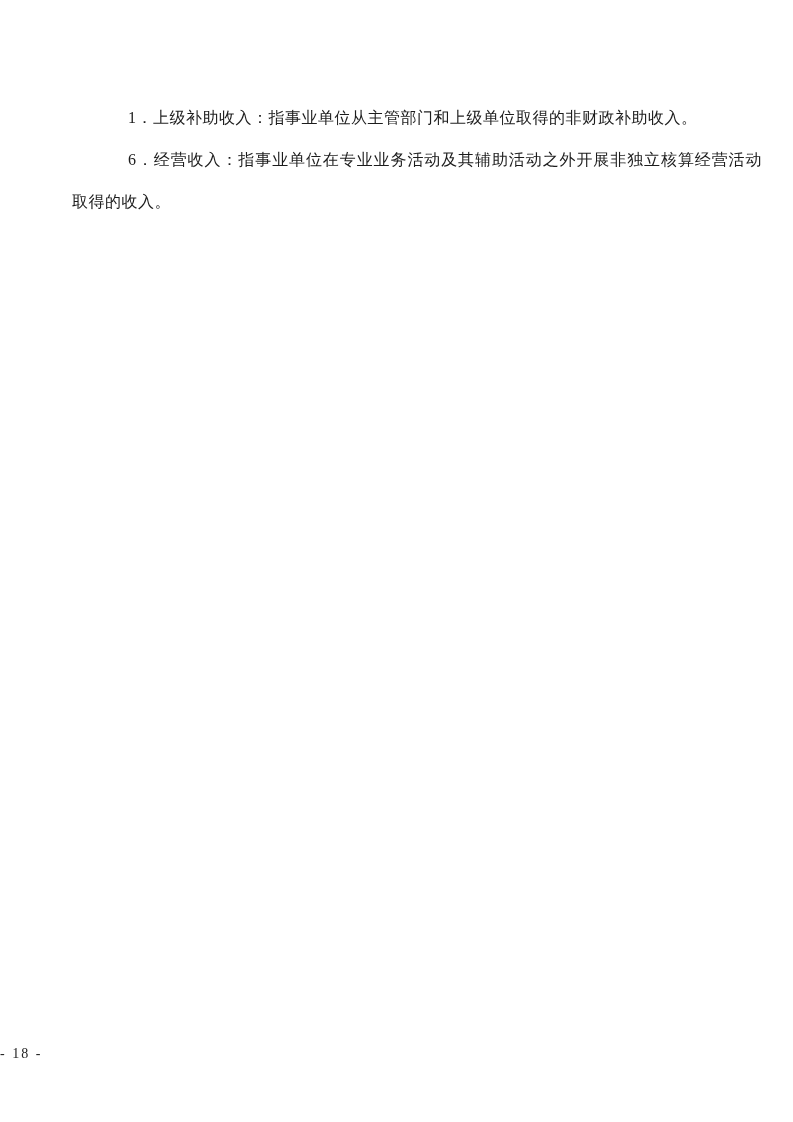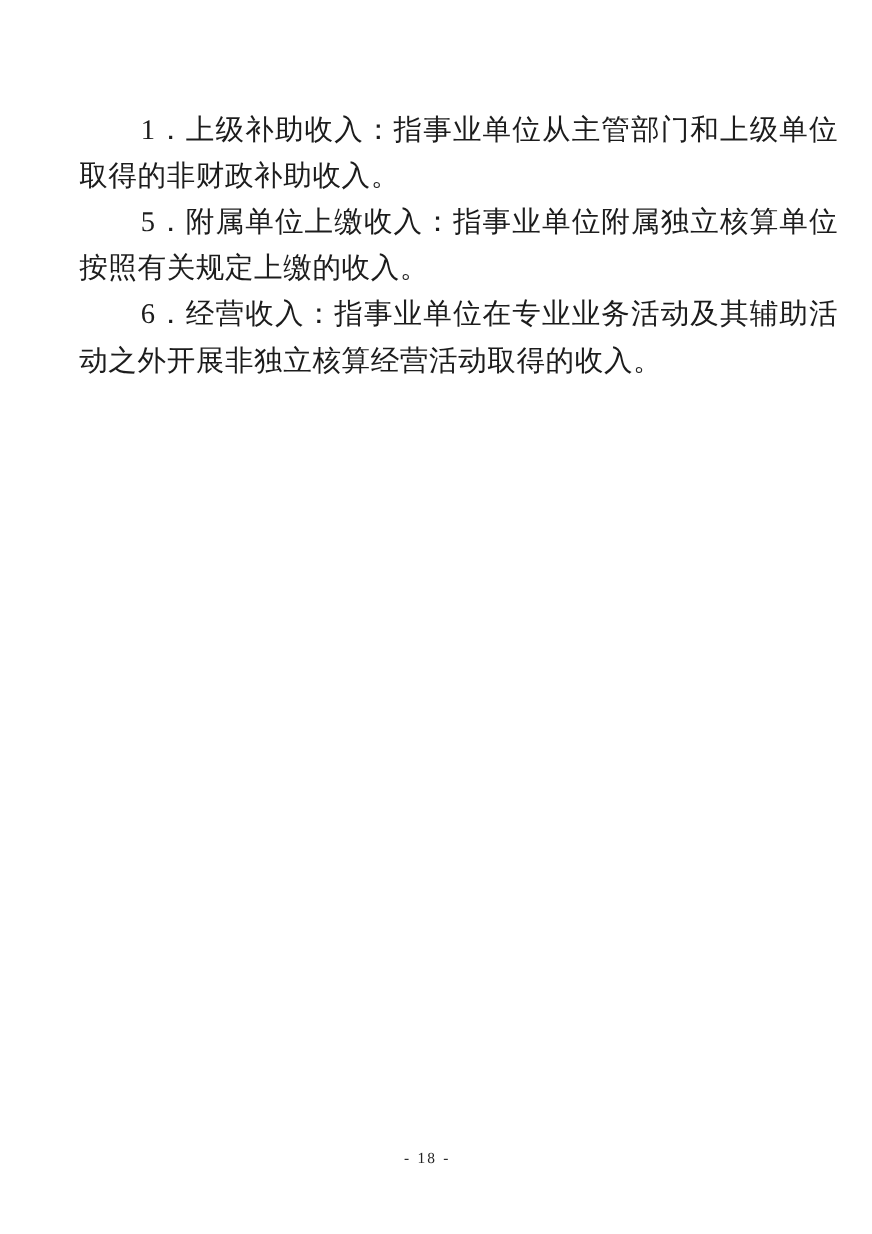--- a/index.html
+++ b/index.html
@@ -17,42 +17,40 @@
     overflow: hidden;
   }
   .content {
     position: absolute;
     top: 97px;
     left: 72px;
     width: 690px;
   }
   .content p {
     margin: 0;
-    font-size: 26px;
+    font-size: 16px;
     line-height: 42px;
     text-align: justify;
     text-justify: inter-character;
     text-indent: 56px;
     letter-spacing: 0.5px;
     word-break: break-all;
   }
   .footer {
     position: absolute;
     bottom: 60px;
     left: 0;
     right: 16px;
-    text-align: center;
     font-size: 14px;
     letter-spacing: 2px;
     color: #222;
   }
 </style>
 </head>
 <body>
 
 <div class="page">
   <div class="content">
     <p>1．上级补助收入：指事业单位从主管部门和上级单位取得的非财政补助收入。</p>
-    <p>5．附属单位上缴收入：指事业单位附属独立核算单位按照有关规定上缴的收入。</p>
     <p>6．经营收入：指事业单位在专业业务活动及其辅助活动之外开展非独立核算经营活动取得的收入。</p>
   </div>
   <div class="footer">- 18 -</div>
 </div>
 
 </body></html>

